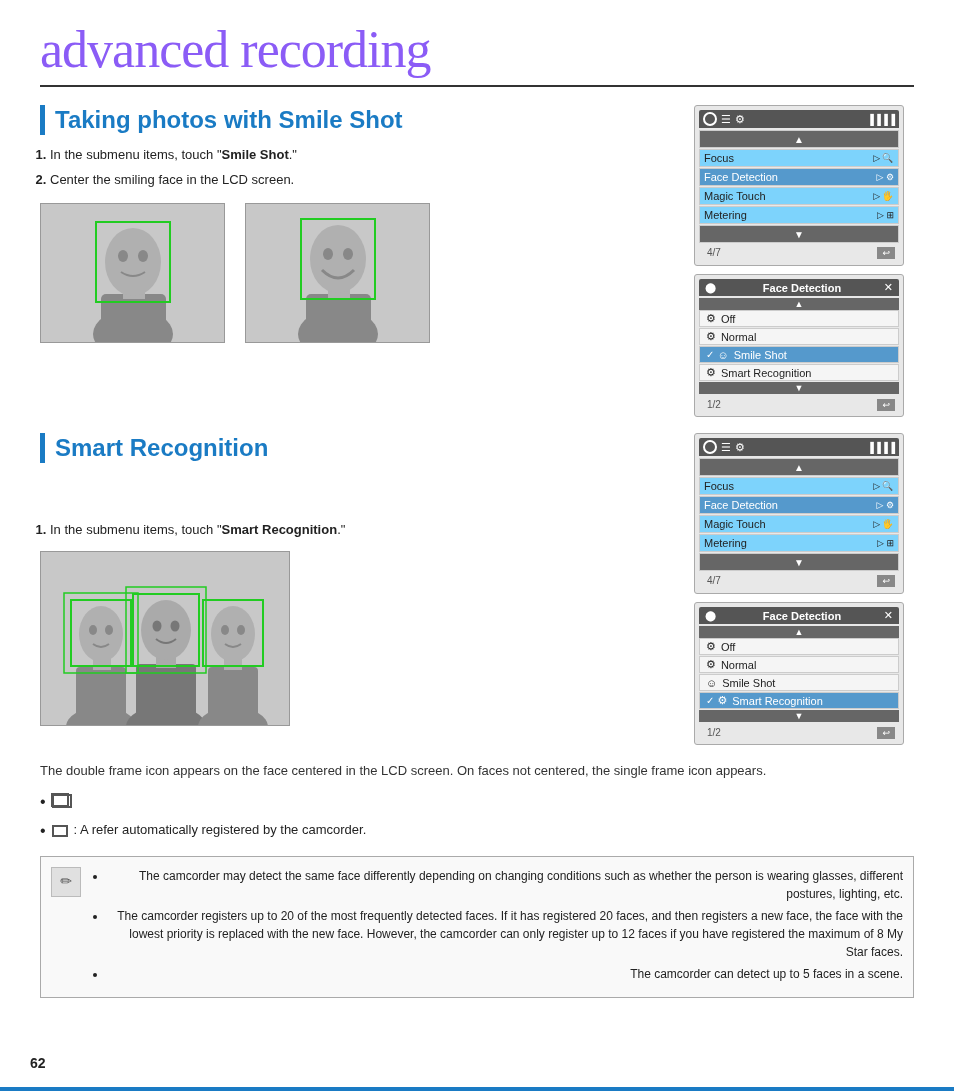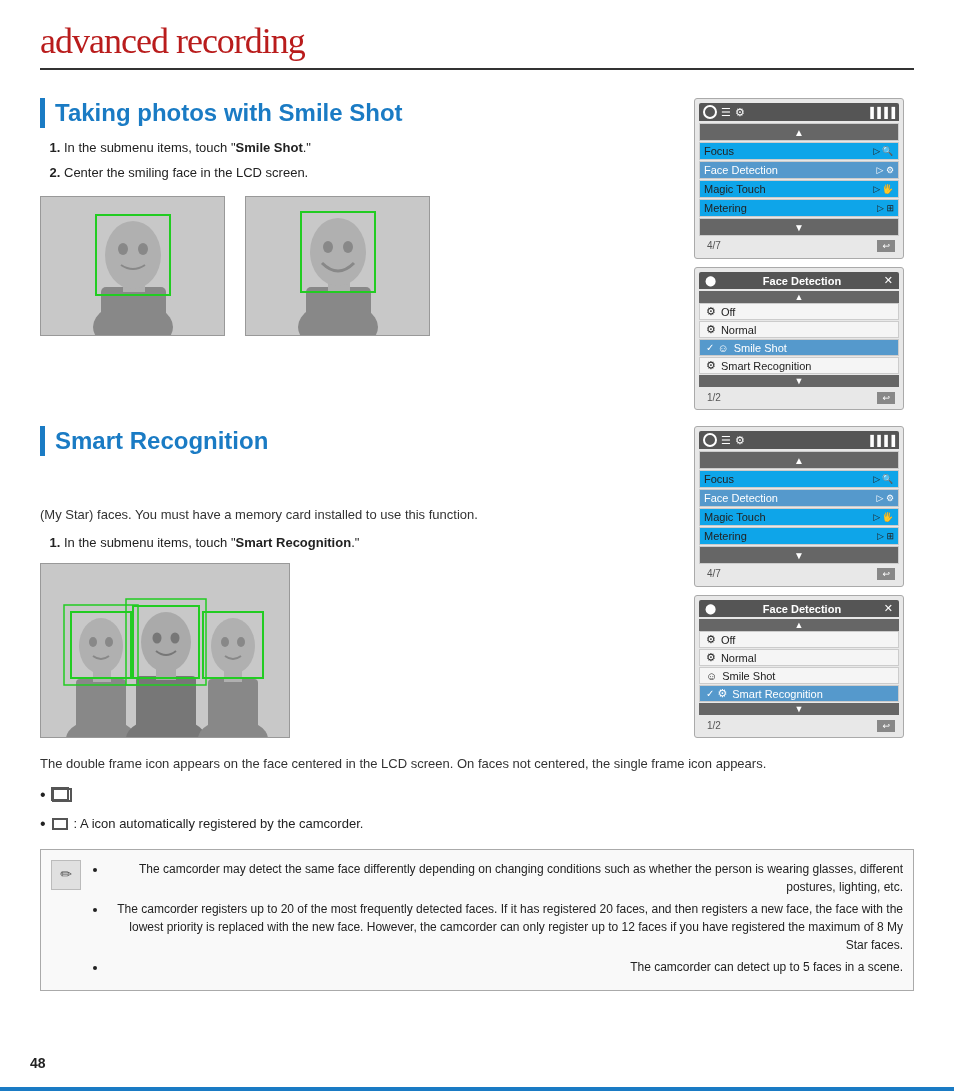--- a/index.html
+++ b/index.html
@@ -8,27 +8,27 @@
       background: #fff;
       color: #222;
       width: 954px;
       min-height: 1091px;
       padding: 20px 40px 20px 40px;
       position: relative;
     }
 
     
     .page-title {
-      font-size: 36px;
+      font-size: 52px;
       font-weight: 300;
       letter-spacing: -1px;
-      color: #b91c1c;
+      color: #8b5cf6;
       border-bottom: 2px solid #333;
       padding-bottom: 6px;
-      margin-bottom: 28px;
+      margin-bottom: 18px;
       font-family: Georgia, serif;
     }
 
     
     .section-heading {
       font-size: 24px;
       font-weight: bold;
       color: #1a7bc4;
       display: flex;
       align-items: center;
@@ -53,21 +53,20 @@
 
     
     .num-list {
       font-size: 13px;
       line-height: 1.6;
       margin-left: 10px;
       margin-bottom: 6px;
     }
     .num-list li {
       margin-bottom: 4px;
-      margin-left: 14px;
     }
     .num-list li::marker {
       font-weight: bold;
     }
     .bold { font-weight: bold; }
     .bracket { font-weight: bold; }
 
     
     .sub-bullet {
       list-style: disc;
@@ -121,21 +120,21 @@
 
     .cam-nav {
       display: flex;
       flex-direction: column;
       gap: 1px;
     }
     .cam-nav-row {
       display: flex;
       align-items: center;
       font-size: 11px;
-      background: #0ea5e9;
+      background: #7dd3fc;
       border: 1px solid #ccc;
       padding: 1px 4px;
       min-height: 18px;
     }
     .cam-nav-row.highlighted {
       background: #5599cc;
       color: #fff;
     }
     .cam-nav-label { flex: 1; }
     .cam-nav-right { font-size: 9px; margin-left: auto; }
@@ -434,21 +433,20 @@
 
 <div class="section-layout">
   <div class="section-left">
     <div class="section-heading">
       <span class="section-bar"></span>
       <span>Smart Recognition</span>
     </div>
     <p class="body-text">
       <br>
       <br>
-      <span>(My Star) faces. You must have a memory card installed to use this function.</span>
     </p>
     <ol class="num-list" start="1">
       <li>In the submenu items, touch "<span class="bold">Smart Recognition</span>."</li>
     </ol>
 
     <div class="group-image" style="margin-top:10px;">
       <svg width="250" height="175" viewBox="0 0 250 175">
         <rect width="250" height="175" fill="#c8c8c8"></rect>
 
         <ellipse cx="60" cy="175" rx="35" ry="20" fill="#888"></ellipse>
@@ -557,30 +555,30 @@
 <p class="body-text">The double frame icon appears on the face centered in the LCD screen. On faces not centered, the single frame icon appears.</p>
 
 <ul class="icon-bullet-list">
   <li>
     <span style="font-size:16px;">•</span>
     <span class="icon-box-double"></span>
   </li>
   <li>
     <span style="font-size:16px;">•</span>
     <span class="icon-box"></span>
-    <span>: A icon automatically registered by the camcorder.</span>
+    <span>: A refer automatically registered by the camcorder.</span>
   </li>
 </ul>
 
 <div class="note-box">
   <div class="note-icon">✏</div>
   <div class="note-content">
     <ul>
       <li>The camcorder may detect the same face differently depending on changing conditions such as whether the person is wearing glasses, different postures, lighting, etc.</li>
       <li>The camcorder registers up to 20 of the most frequently detected faces. If it has registered 20 faces, and then registers a new face, the face with the lowest priority is replaced with the new face. However, the camcorder can only register up to 12 faces if you have registered the maximum of 8 My Star faces.</li>
       <li>The camcorder can detect up to 5 faces in a scene.</li>
     </ul>
   </div>
 </div>
 
-<div class="page-number">48</div>
+<div class="page-number">62</div>
 
 <div class="bottom-bar"></div>
 
 </body></html>

